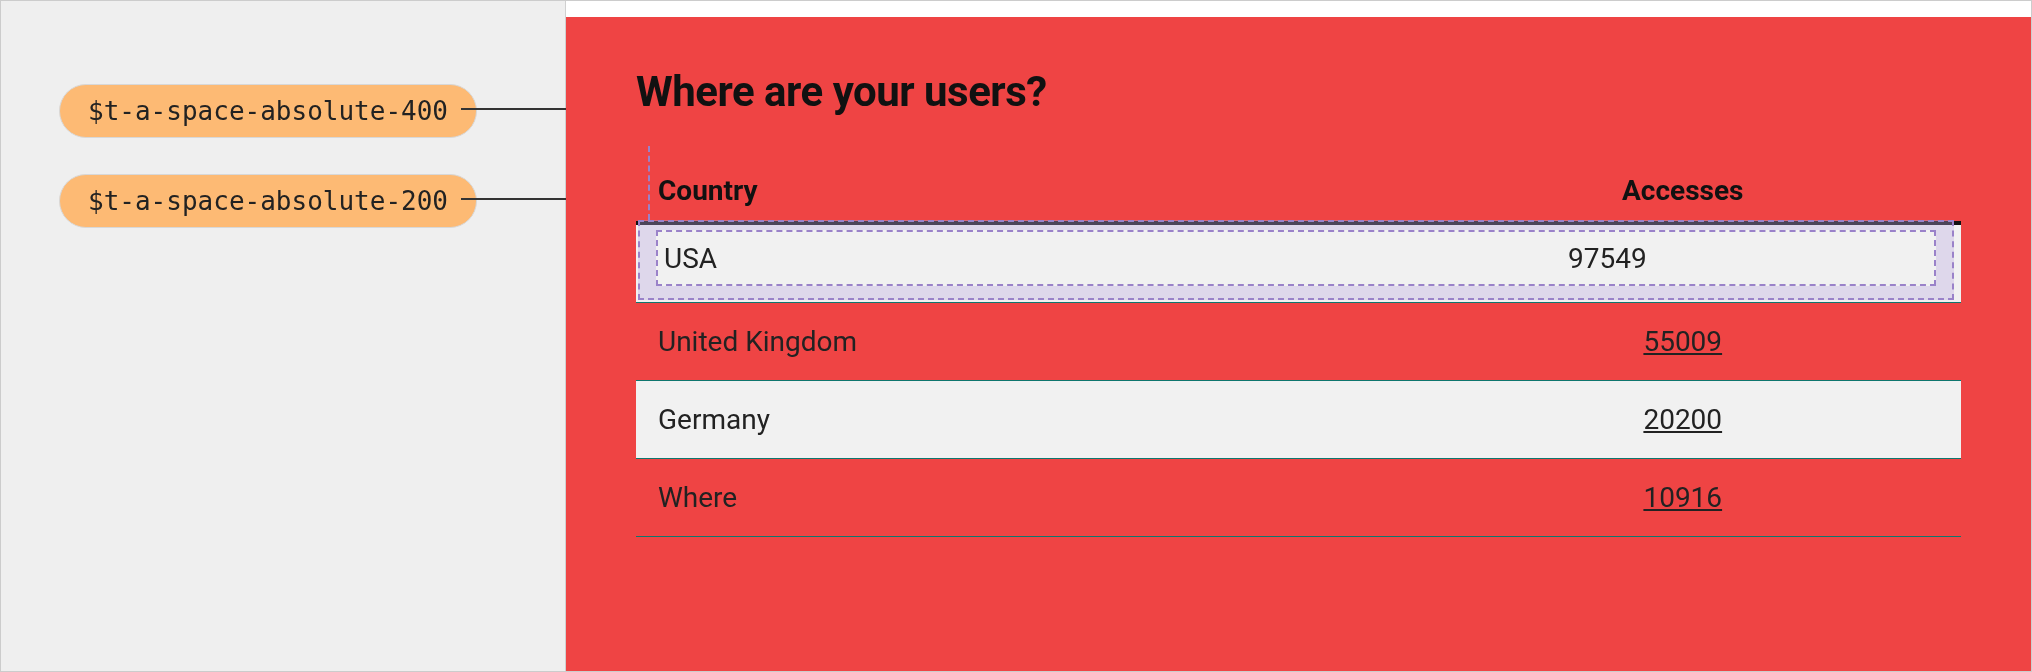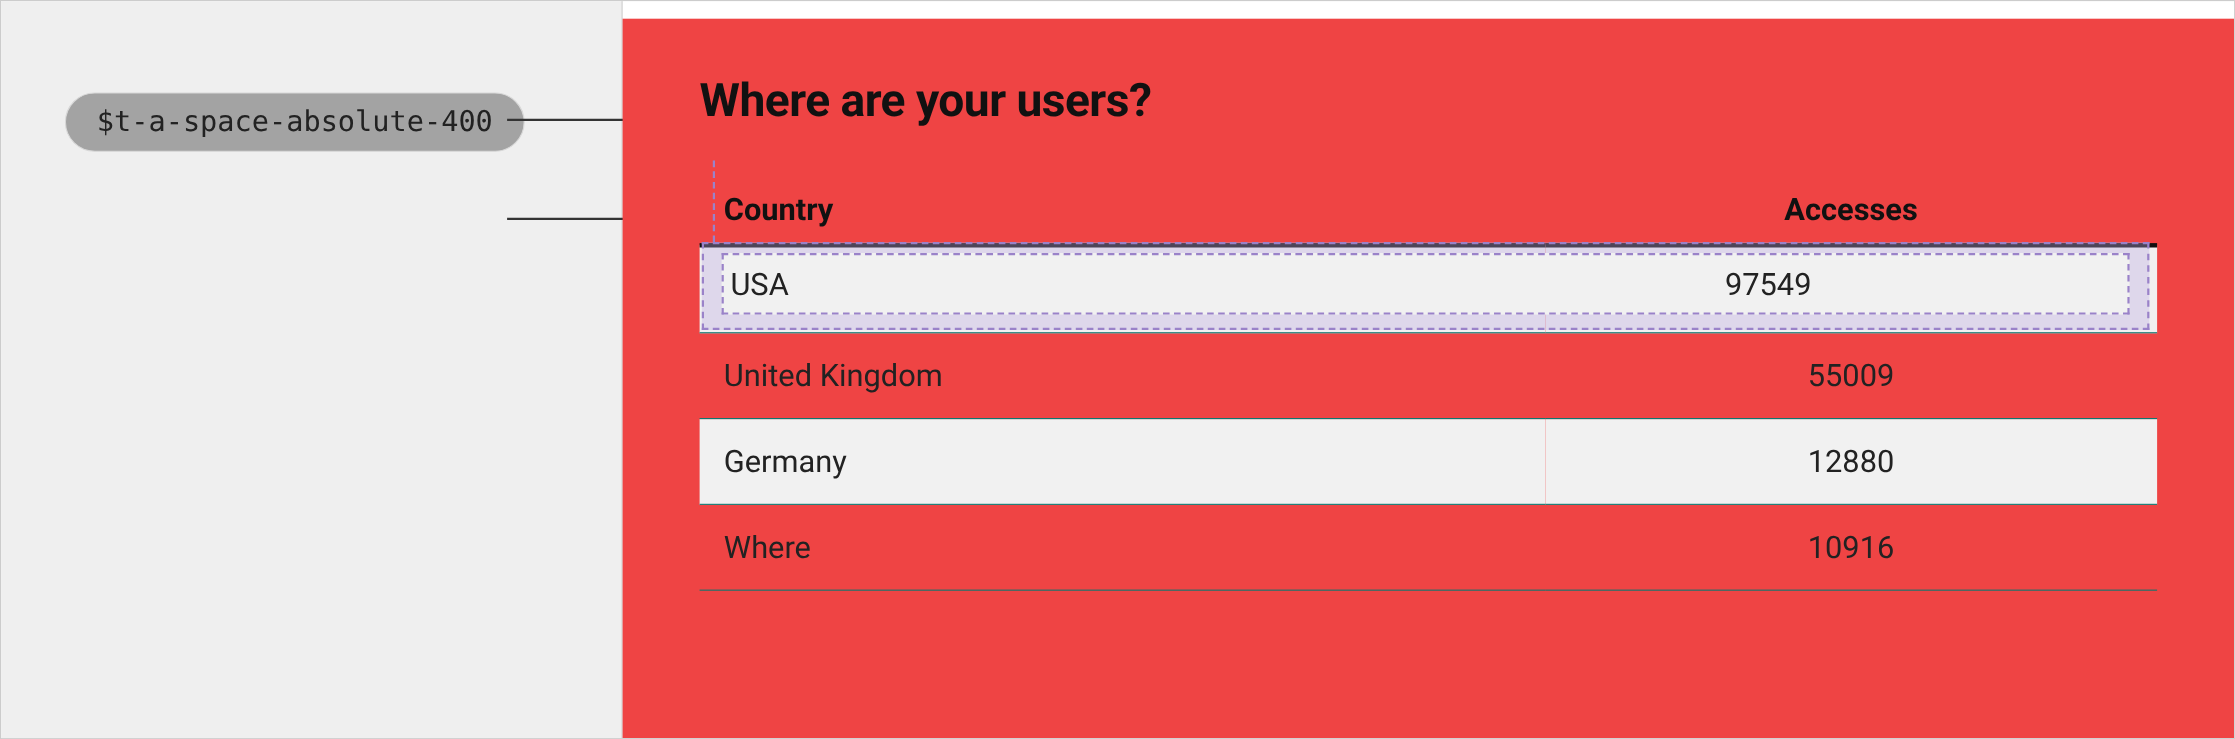--- a/index.html
+++ b/index.html
@@ -18,21 +18,21 @@
       position: absolute;
       left: 0;
       top: 0;
       width: 565px;
       height: 100%;
       background: #efefef;
       border-right: 1px solid #d0d0d0;
     }
     .token-label {
       position: absolute;
-      background: #a3a3a3;
+      background: #fdba74;
       border: 1px solid #d8d8d8;
       border-radius: 999px;
       padding: 11px 28px;
       font-family: ui-monospace, SFMono-Regular, Menlo, Monaco, Consolas, monospace;
       font-size: 26px;
       color: #222;
       white-space: nowrap;
     }
     .token-label-1 {
       left: 58px;
@@ -84,20 +84,21 @@
       width: 42%;
     }
     .td {
       font-size: 28px;
       color: #222;
       padding: 22px 22px;
       border-bottom: 1px solid #0f766e;
     }
     .td-accesses {
       text-align: center;
+      text-decoration: underline;
     }
     tr.row-zebra td {
       background: #f1f1f1;
     }
     
     .anno-outer {
       position: absolute;
       border: 2px dashed #9a82c9;
       background: rgba(186, 167, 224, 0.35);
       pointer-events: none;
@@ -119,20 +120,23 @@
       border-left: 2px dashed #9a82c9;
       pointer-events: none;
     }
   </style>
 </head>
 <body>
 
 <div class="sidebar">
   <div class="token-label token-label-1">
     <span>$t-a-space-absolute-400</span>
+  </div>
+  <div class="token-label token-label-2">
+    <span>$t-a-space-absolute-200</span>
   </div>
 </div>
 
 <svg class="connector" style="left:0;top:0;" width="2032" height="672">
 
   <path d="M 460 108 L 648 108 L 648 180"></path>
 
   <path d="M 460 198 L 605 198"></path>
 </svg>
 
@@ -156,21 +160,21 @@
         <tr class="row-zebra">
           <td class="td">USA</td>
           <td class="td td-accesses">97549</td>
         </tr>
         <tr>
           <td class="td">United Kingdom</td>
           <td class="td td-accesses">55009</td>
         </tr>
         <tr class="row-zebra">
           <td class="td">Germany</td>
-          <td class="td td-accesses">12880</td>
+          <td class="td td-accesses">20200</td>
         </tr>
         <tr>
           <td class="td">Where</td>
           <td class="td td-accesses">10916</td>
         </tr>
       </tbody>
     </table>
 
     <div class="anno-outer" style="left:2px; top:56px; width:1316px; height:80px;"></div>
 

